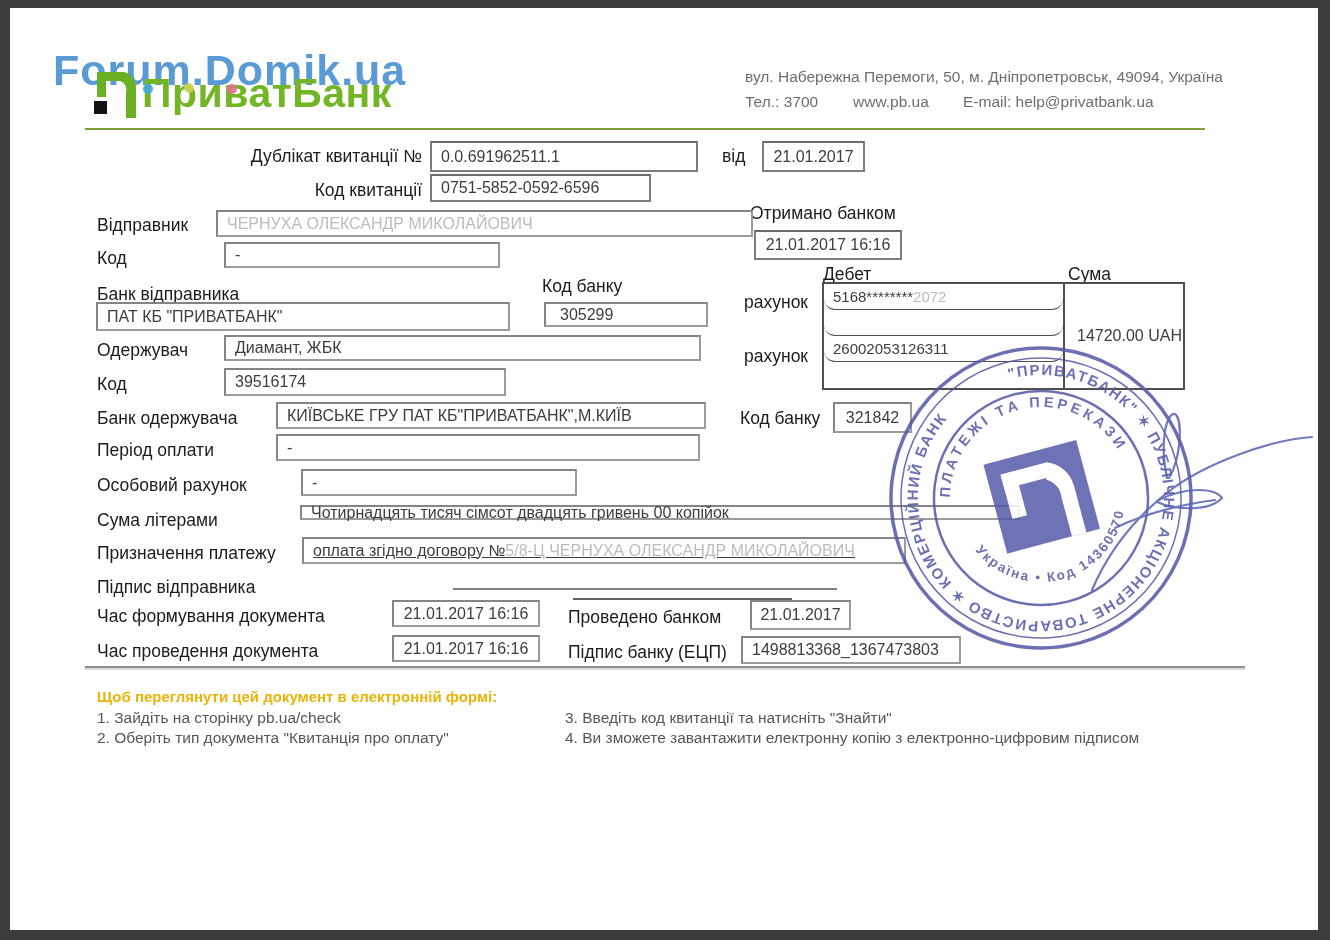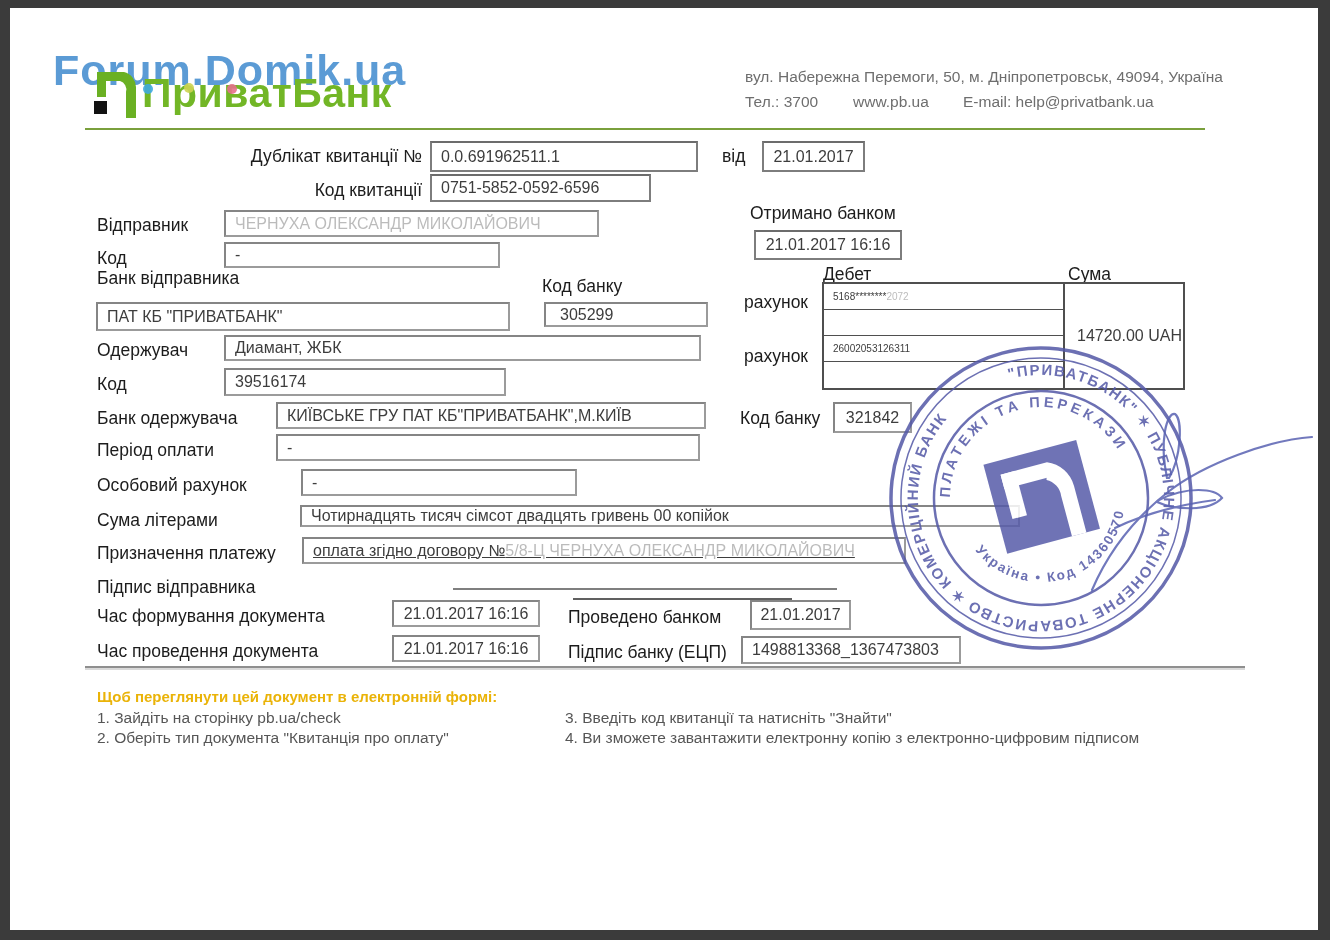--- a/index.html
+++ b/index.html
@@ -19,21 +19,21 @@
   .box{position:absolute;background:#fff;border:2px solid #9b9b9b;border-top-color:#858585;border-left-color:#858585;
        font-size:16px;color:#3d3d3d;display:flex;align-items:center;padding:0 4px 0 9px;white-space:nowrap;box-sizing:border-box;z-index:2;}
   .box.dark{border-color:#7d7d7d;border-top-color:#6c6c6c;}
   .box.center{justify-content:center;padding:0 4px;}
   .faint{color:rgba(75,75,75,0.38);}
   .sigline{position:absolute;height:2px;background:#7f7f7f;z-index:2;}
   .grayhr{position:absolute;left:85px;top:666px;width:1160px;height:2px;background:#8f8f8f;border-bottom:2px solid #d9d9d9;}
   
   .dtable{position:absolute;left:822px;top:282px;width:363px;height:108px;border:2px solid #4f4f4f;box-sizing:border-box;z-index:2;background:transparent;}
   .dcol{position:absolute;left:0;top:0;width:241px;height:104px;border-right:2px solid #4f4f4f;box-sizing:border-box;}
-  .drow{height:26px;border-bottom:1px solid #4f4f4f;box-sizing:border-box;font-size:10px;color:#3d3d3d;display:flex;align-items:center;padding-left:9px;white-space:nowrap;}
+  .drow{height:26px;border-bottom:1px solid #4f4f4f;box-sizing:border-box;font-size:15px;color:#3d3d3d;display:flex;align-items:center;padding-left:9px;white-space:nowrap;border-radius:11px;}
   .drow:last-child{border-bottom:none;}
   .dsum{position:absolute;left:241px;top:0;width:118px;height:104px;display:flex;align-items:center;padding-left:12px;font-size:16px;color:#3d3d3d;box-sizing:border-box;}
   
   .instr-title{position:absolute;font-size:15px;font-weight:bold;color:#eab308;}
   .instr{position:absolute;font-size:15.5px;color:#565656;white-space:nowrap;}
   
   .stamp{position:absolute;left:880px;top:337px;z-index:5;pointer-events:none;}
   .signature{position:absolute;left:1055px;top:378px;z-index:6;pointer-events:none;}
 </style>
 </head>
@@ -64,28 +64,28 @@
   <div class="box dark" style="left:430px;top:141px;width:268px;height:31px;">0.0.691962511.1</div>
   <div class="lbl" style="left:722px;top:146px;">від</div>
   <div class="box dark center" style="left:762px;top:141px;width:103px;height:31px;">21.01.2017</div>
   <div class="lbl r" style="left:240px;top:180px;width:182px;">Код квитанції</div>
   <div class="box dark" style="left:430px;top:174px;width:221px;height:28px;">0751-5852-0592-6596</div>
 
   <div class="lbl" style="left:750px;top:203px;">Отримано банком</div>
   <div class="box dark center" style="left:754px;top:230px;width:148px;height:30px;">21.01.2017 16:16</div>
 
   <div class="lbl" style="left:97px;top:215px;">Відправник</div>
-  <div class="box" style="left:224px;top:210px;width:375px;height:27px;">
+  <div class="box" style="left:216px;top:210px;width:537px;height:27px;">
     <span class="faint">ЧЕРНУХА ОЛЕКСАНДР МИКОЛАЙОВИЧ</span>
   </div>
 
   <div class="lbl" style="left:97px;top:248px;">Код</div>
   <div class="box" style="left:224px;top:242px;width:276px;height:26px;">-</div>
 
-  <div class="lbl" style="left:97px;top:268px;">Банк відправника</div>
+  <div class="lbl" style="left:97px;top:284px;">Банк відправника</div>
   <div class="lbl" style="left:542px;top:276px;">Код банку</div>
   <div class="box" style="left:96px;top:302px;width:414px;height:29px;">ПАТ КБ "ПРИВАТБАНК"</div>
   <div class="box" style="left:544px;top:302px;width:164px;height:25px;padding-left:14px;">305299</div>
 
   <div class="lbl" style="left:97px;top:340px;">Одержувач</div>
   <div class="box" style="left:224px;top:335px;width:477px;height:26px;">Диамант, ЖБК</div>
 
   <div class="lbl" style="left:97px;top:374px;">Код</div>
   <div class="box" style="left:224px;top:368px;width:282px;height:28px;">39516174</div>
 
@@ -94,21 +94,21 @@
   <div class="lbl" style="left:740px;top:408px;">Код банку</div>
   <div class="box center" style="left:833px;top:402px;width:79px;height:31px;">321842</div>
 
   <div class="lbl" style="left:97px;top:440px;">Період оплати</div>
   <div class="box" style="left:276px;top:434px;width:424px;height:27px;">-</div>
 
   <div class="lbl" style="left:97px;top:475px;">Особовий рахунок</div>
   <div class="box" style="left:301px;top:469px;width:276px;height:27px;">-</div>
 
   <div class="lbl" style="left:97px;top:510px;">Сума літерами</div>
-  <div class="box" style="left:300px;top:505px;width:720px;height:22px;">Чотирнадцять тисяч сімсот двадцять гривень 00 копійок</div>
+  <div class="box" style="left:300px;top:505px;width:720px;height:15px;">Чотирнадцять тисяч сімсот двадцять гривень 00 копійок</div>
 
   <div class="lbl" style="left:97px;top:543px;">Призначення платежу</div>
   <div class="box" style="left:302px;top:537px;width:604px;height:27px;text-decoration:underline;">
     <span>оплата згідно договору №</span>
     <span class="faint">5/8-Ц ЧЕРНУХА ОЛЕКСАНДР МИКОЛАЙОВИЧ</span>
   </div>
 
   <div class="lbl" style="left:97px;top:577px;">Підпис відправника</div>
   <div class="sigline" style="left:453px;top:588px;width:384px;"></div>
   <div class="sigline" style="left:573px;top:598px;width:219px;background:#606060;"></div>

